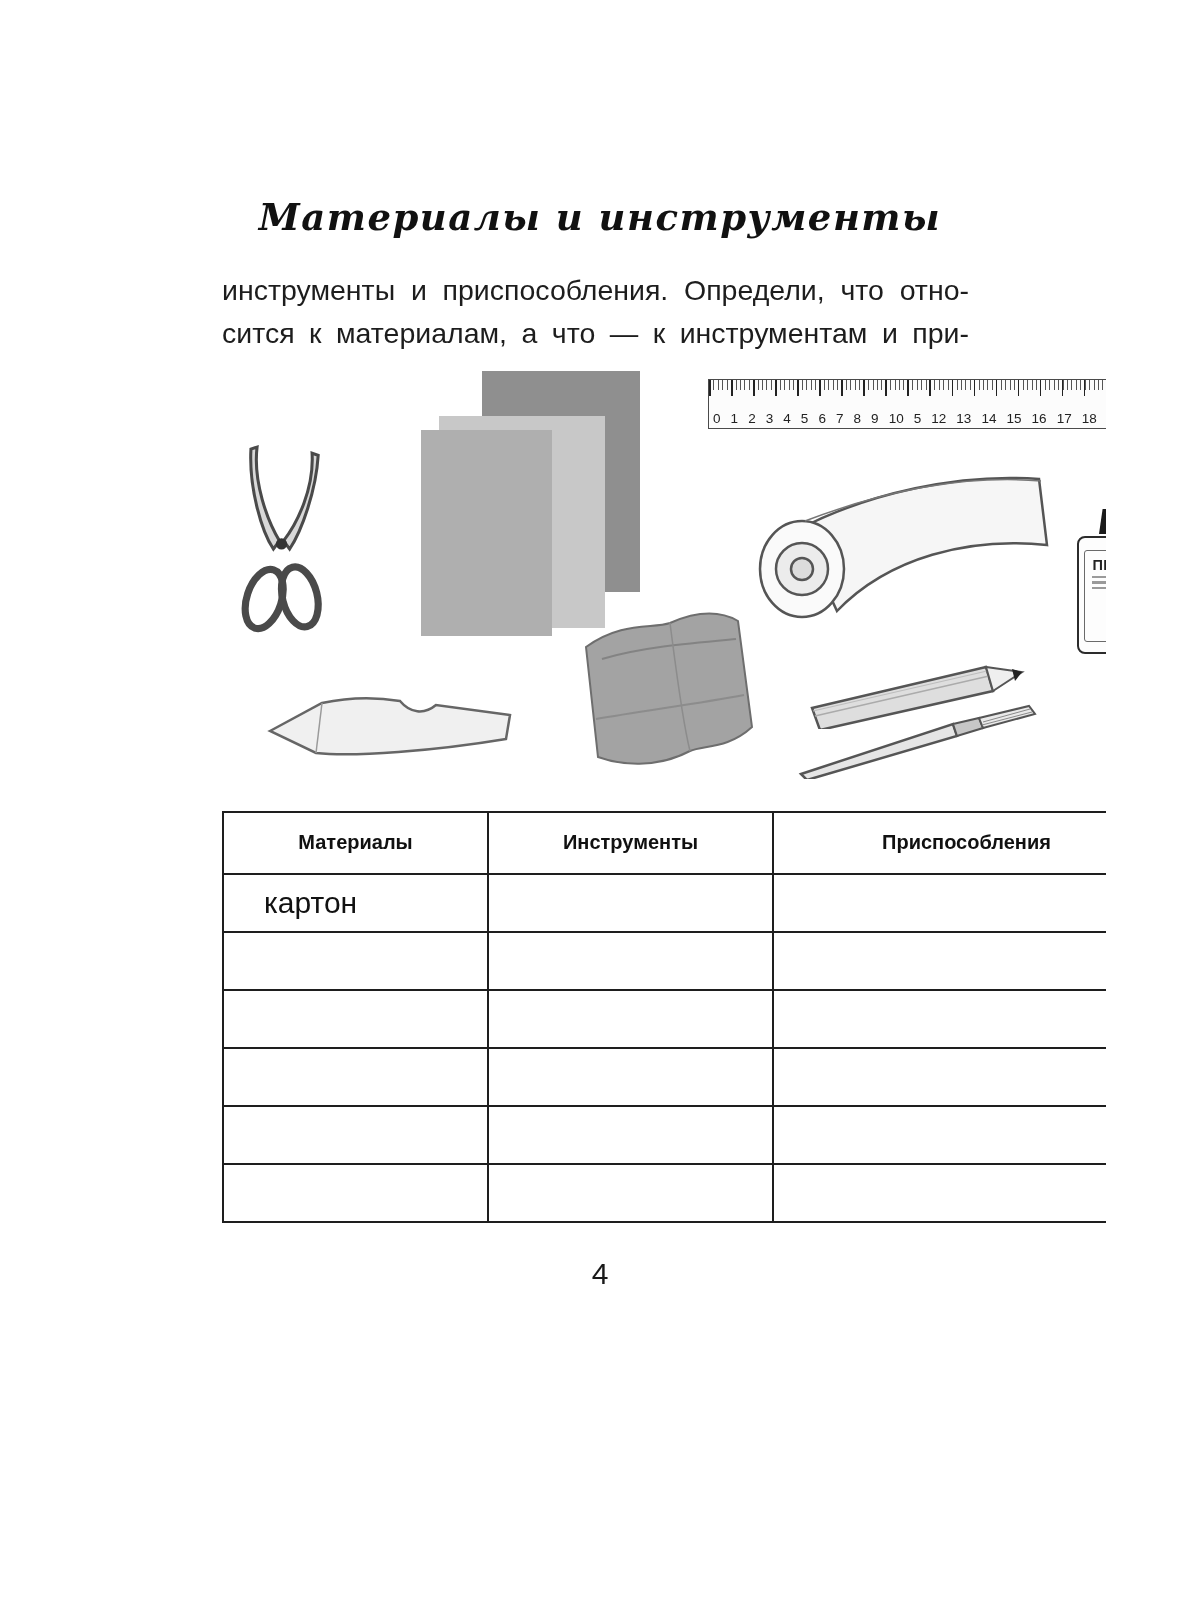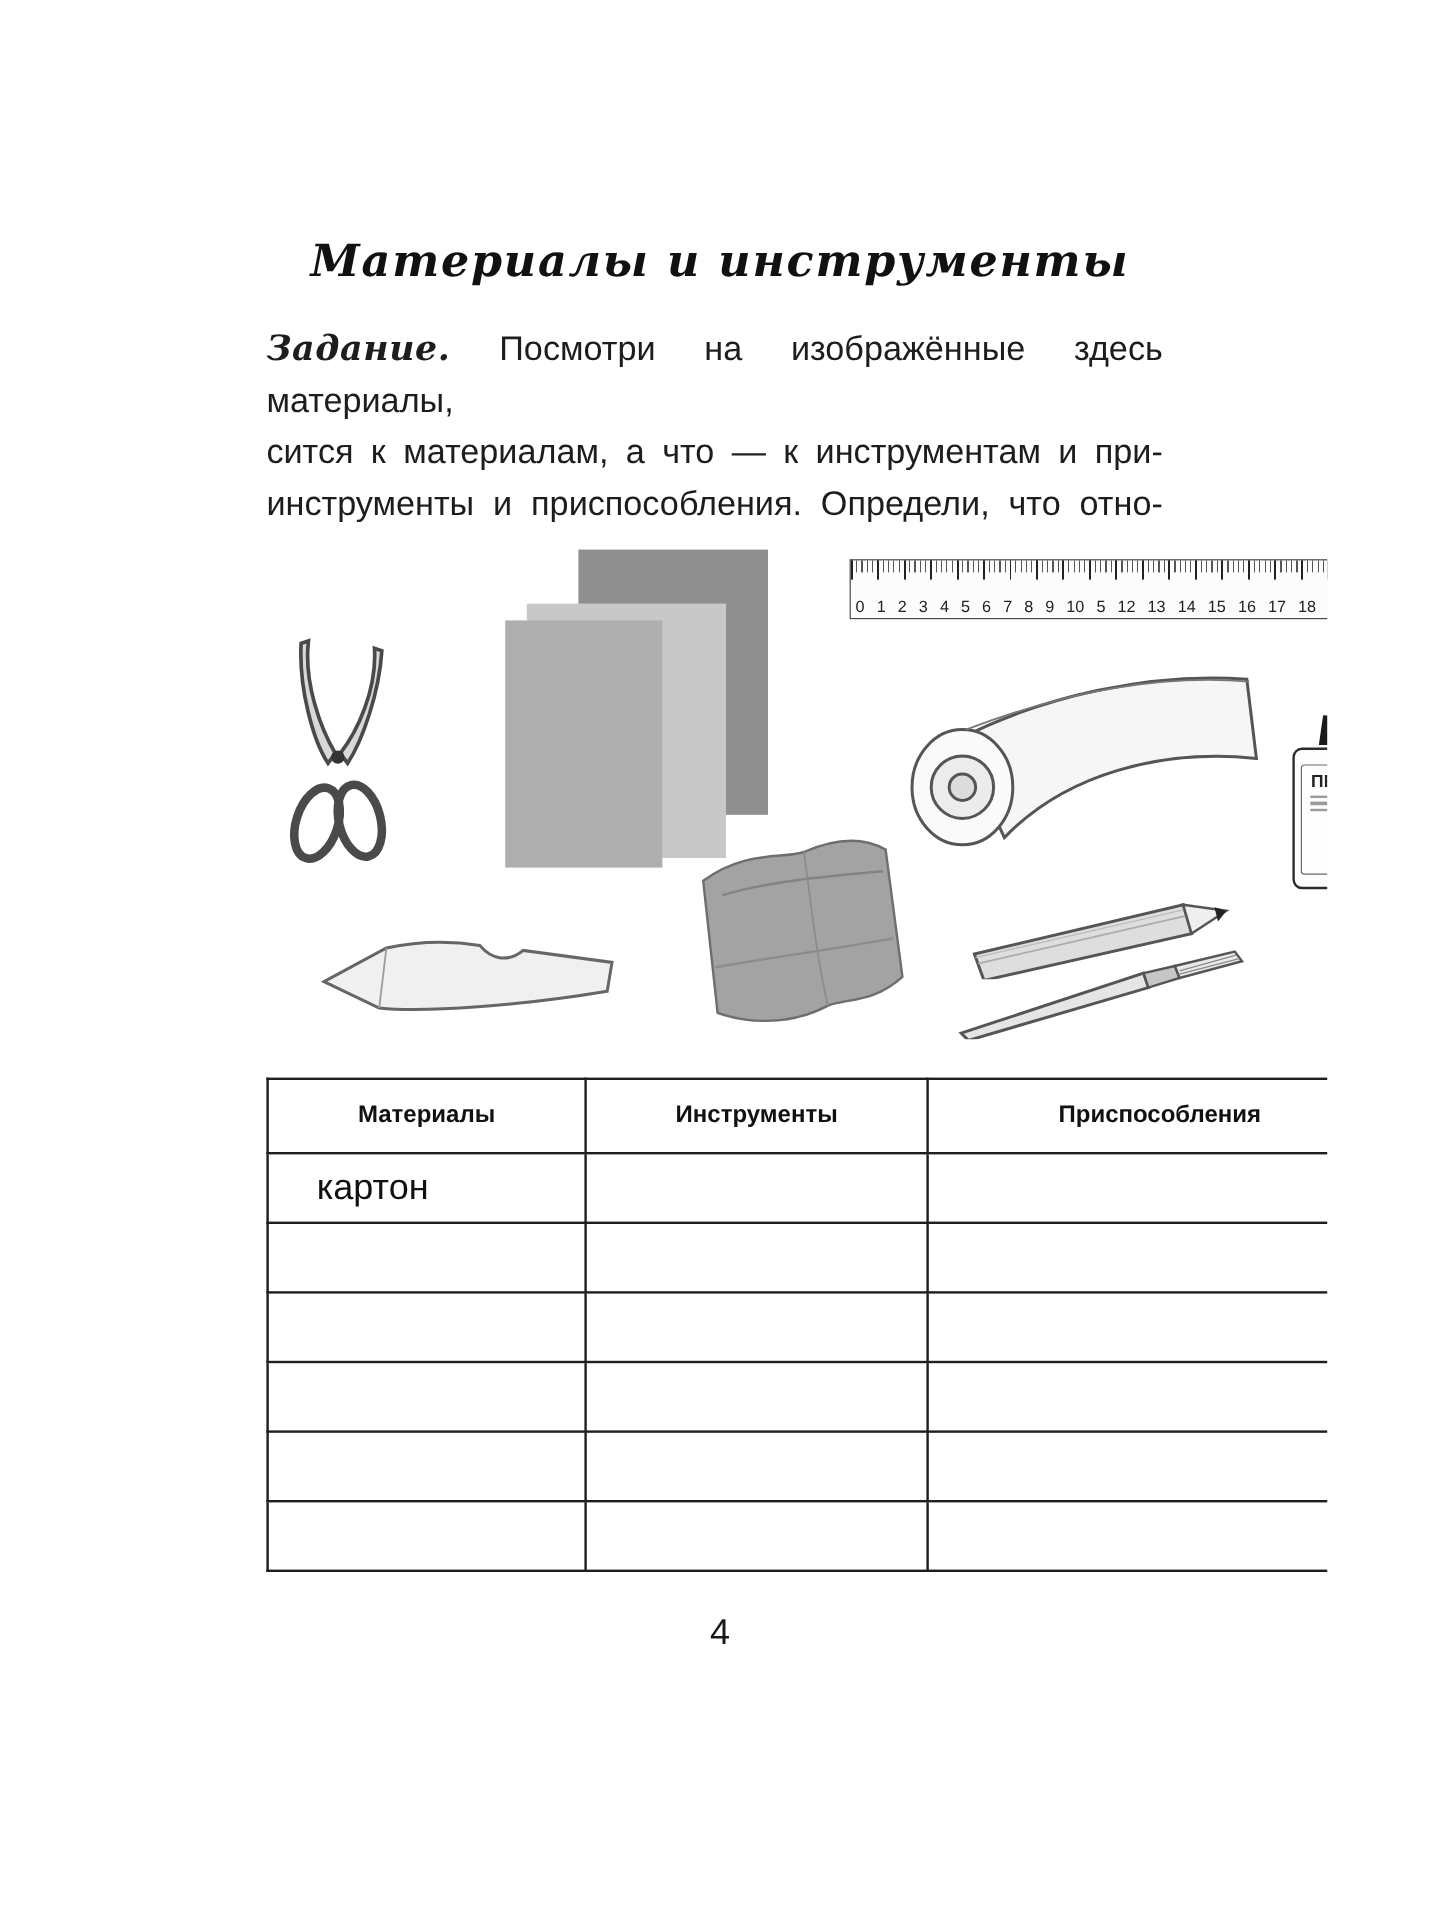--- a/index.html
+++ b/index.html
@@ -132,23 +132,22 @@
 </head>
 <body>
 
 <div id="page">
 
   <div class="title">
     <div>Материалы и инструменты</div>
   </div>
 
   <div class="task">
-    <div class="task-line"><span class="task-label">Задание.</span> <span>Посмотри на изображённые здесь материалы,</span></div>
+    <div class="task-line">инструменты и приспособления. Определи, что отно-</div>
     <div class="task-line">сится к материалам, а что — к инструментам и при-</div>
-    <div class="task-line">инструменты и приспособления. Определи, что отно-</div>
   </div>
 
   <div class="art">
 
     <div class="sheet sheet-dark"></div>
     <div class="sheet sheet-light"></div>
     <div class="sheet sheet-front"></div>
 
     <div class="ruler">
       <div class="ruler-ticks-mm"></div>

